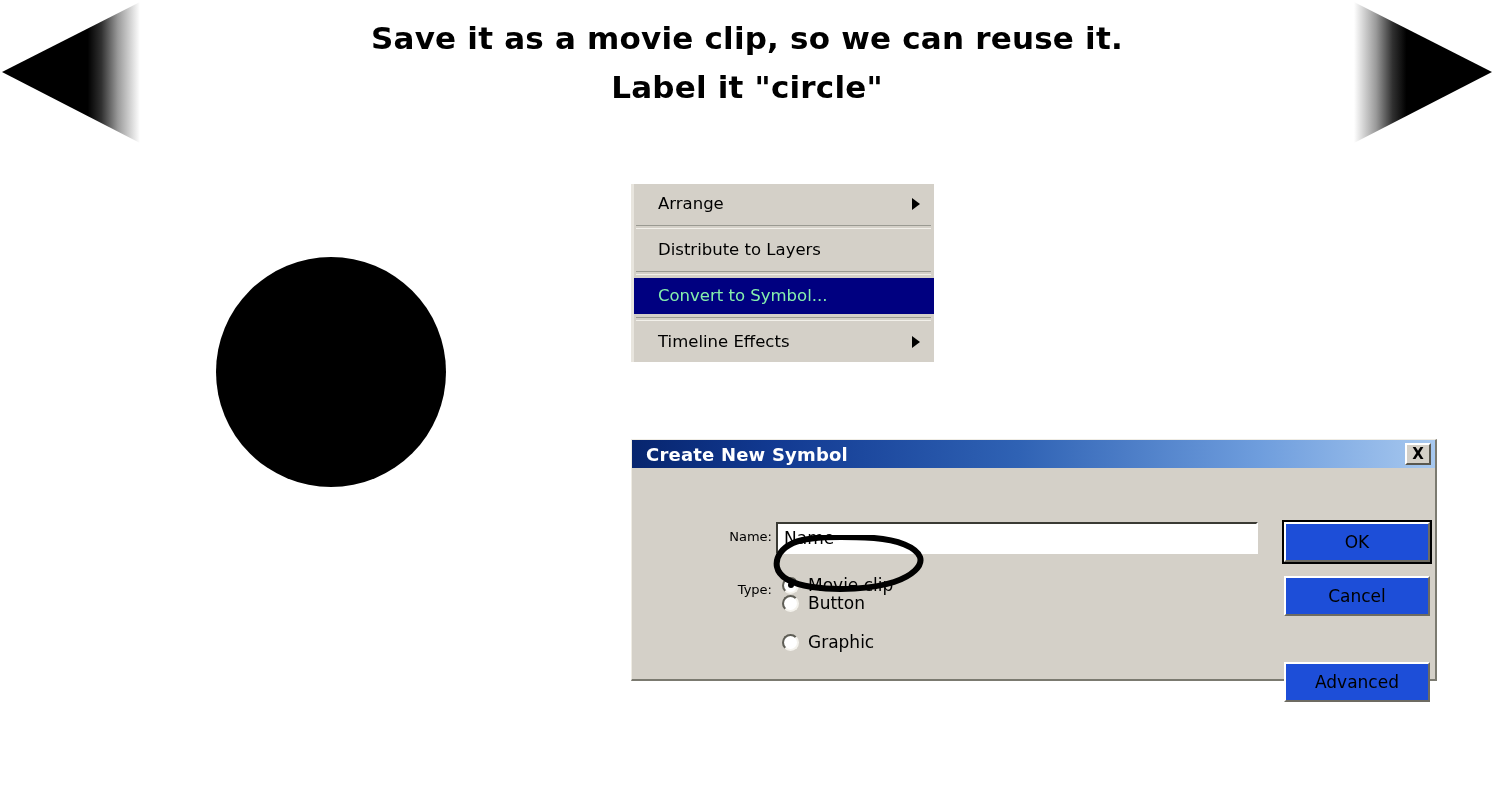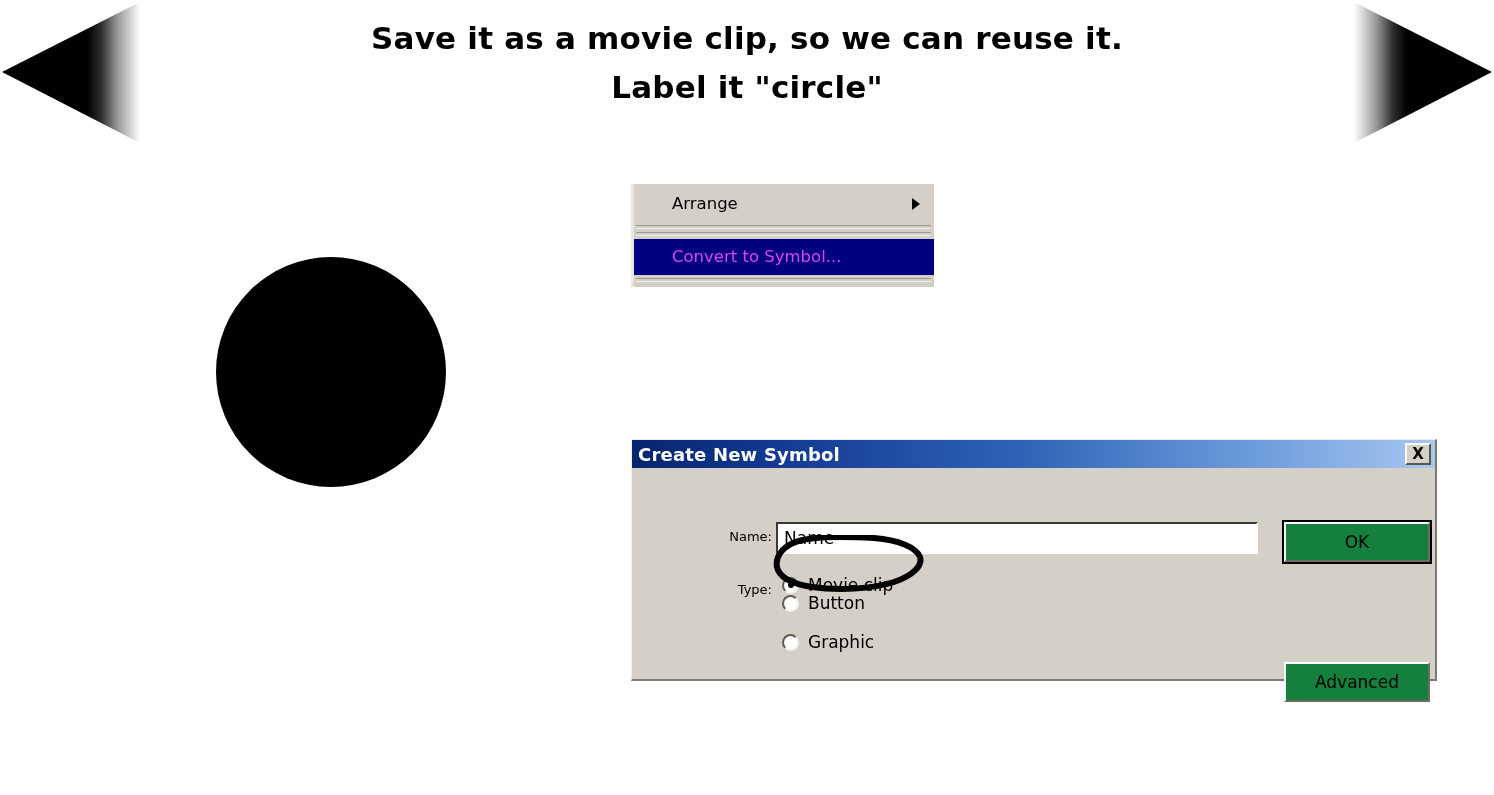--- a/index.html
+++ b/index.html
@@ -64,28 +64,28 @@
     border-left: 3px solid #e8e5de;
     box-sizing: border-box;
     font-size: 16.5px;
     color: #000000;
     padding: 2px 0 2px 0;
   }
   .menu-item {
     position: relative;
     height: 36px;
     line-height: 36px;
-    padding-left: 38px;
+    padding-left: 24px;
     padding-right: 30px;
     white-space: nowrap;
     color: #000000;
   }
   .menu-item.selected {
     background: #000080;
-    color: #d946ef;
+    color: #86efac;
   }
   .menu-sep {
     height: 2px;
     margin: 3px 3px 3px 2px;
     border-top: 1px solid #9a9a92;
     border-bottom: 1px solid #f2f0ea;
   }
   .submenu-arrow {
     position: absolute;
     right: 14px;
@@ -110,21 +110,21 @@
     border-right: 2px solid #7b7a70;
     border-bottom: 2px solid #7b7a70;
     box-sizing: border-box;
   }
   .dialog-titlebar {
     position: relative;
     height: 28px;
     background: linear-gradient(to right, #07256e 0%, #123a92 18%, #2f62b4 48%, #6e9ddd 78%, #a7c8ef 100%);
     display: flex;
     align-items: center;
-    padding-left: 6px;
+    padding-left: 14px;
   }
   .dialog-title {
     color: #ffffff;
     font-size: 18px;
     font-weight: bold;
     letter-spacing: 0.2px;
     white-space: nowrap;
   }
   .titlebar-close {
     position: absolute;
@@ -214,21 +214,21 @@
     margin-left: 9px;
     font-size: 17px;
     color: #000000;
     white-space: nowrap;
   }
 
   .dlg-button {
     position: absolute;
     width: 146px;
     height: 40px;
-    background: #15803d;
+    background: #1d4ed8;
     border-top: 2px solid #ffffff;
     border-left: 2px solid #ffffff;
     border-right: 2px solid #6d6b62;
     border-bottom: 2px solid #6d6b62;
     box-sizing: border-box;
     font-family: "DejaVu Sans", "Liberation Sans", sans-serif;
     font-size: 17px;
     color: #000000;
     line-height: 36px;
     text-align: center;
@@ -289,25 +289,32 @@
 </div>
 
 <div id="circle-shape"></div>
 
 <div id="context-menu">
   <div class="menu-item">
     <span>Arrange</span>
     <span class="submenu-arrow"></span>
   </div>
   <div class="menu-sep"></div>
+  <div class="menu-item">
+    <span>Distribute to Layers</span>
+  </div>
   <div class="menu-sep"></div>
   <div class="menu-item selected">
     <span>Convert to Symbol...</span>
   </div>
   <div class="menu-sep"></div>
+  <div class="menu-item">
+    <span>Timeline Effects</span>
+    <span class="submenu-arrow"></span>
+  </div>
 </div>
 
 <div id="create-symbol-dialog">
 
   <div class="dialog-titlebar">
     <span class="dialog-title">Create New Symbol</span>
     <span class="titlebar-close">X</span>
   </div>
 
   <div class="dialog-body">
@@ -324,20 +331,21 @@
     <div class="radio-row" id="radio-button">
       <span class="radio-mark"></span>
       <span class="radio-text">Button</span>
     </div>
     <div class="radio-row" id="radio-graphic">
       <span class="radio-mark"></span>
       <span class="radio-text">Graphic</span>
     </div>
 
     <div class="dlg-button default-btn" id="btn-ok">OK</div>
+    <div class="dlg-button" id="btn-cancel">Cancel</div>
     <div class="dlg-button" id="btn-advanced">Advanced</div>
 
   </div>
 </div>
 
 <div id="annotation-circle">
   <svg viewBox="0 0 172 60">
     <path d="M27,8 C40,2 72,1 108,3 C132,5 150,12 154,22
              C157,31 146,41 128,47 C106,54 72,56 46,52
              C26,49 13,42 11,32 C9,22 16,13 27,8 Z" fill="none" stroke="#000000" stroke-width="6" stroke-linejoin="round" stroke-linecap="round"></path>

